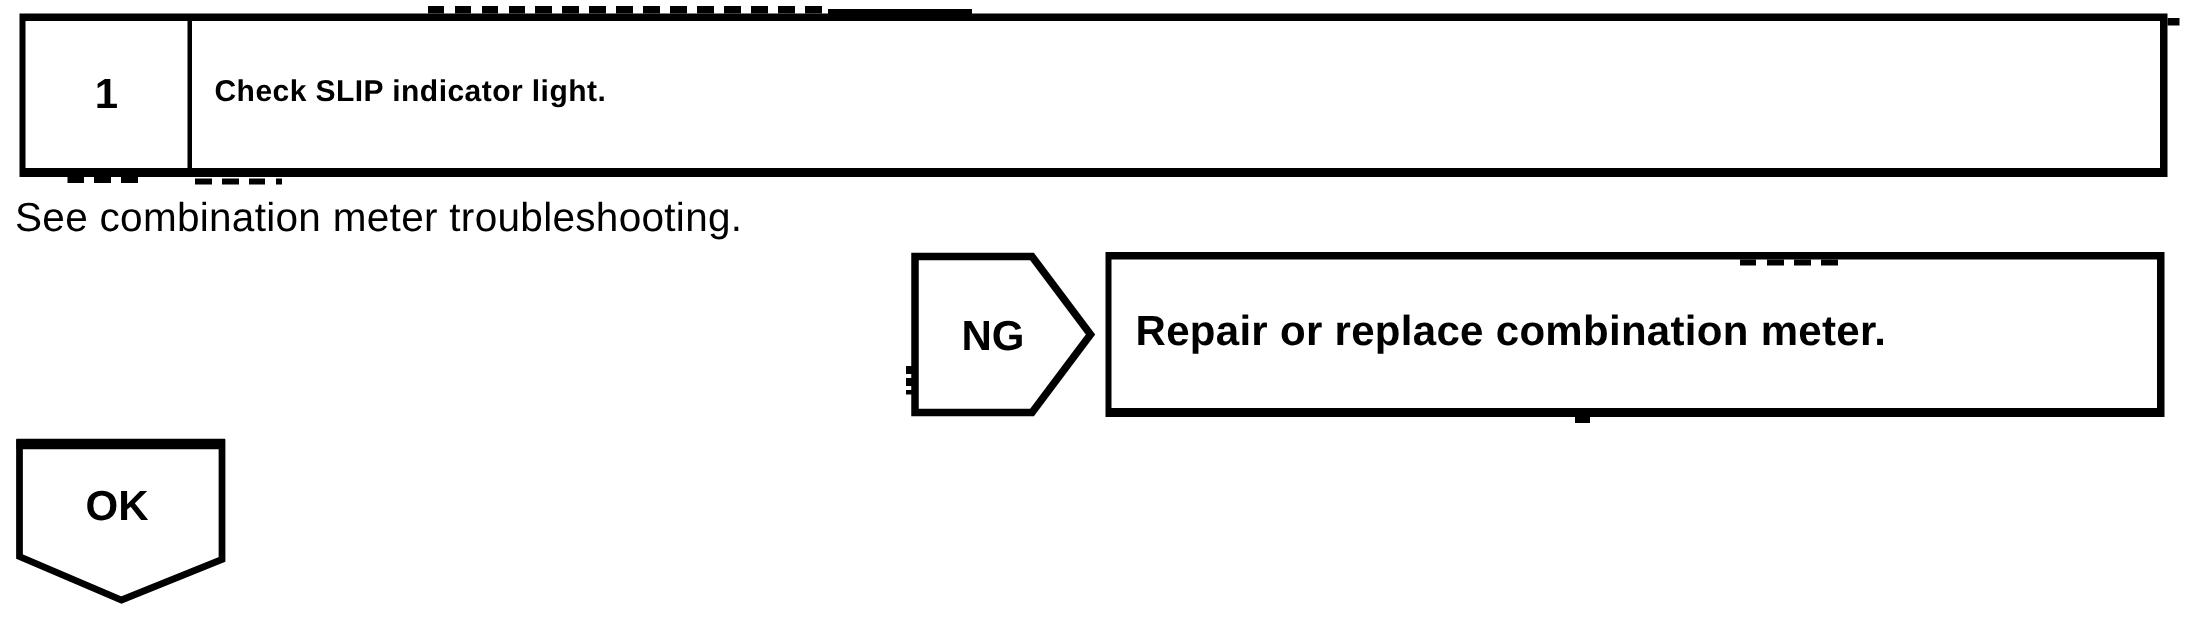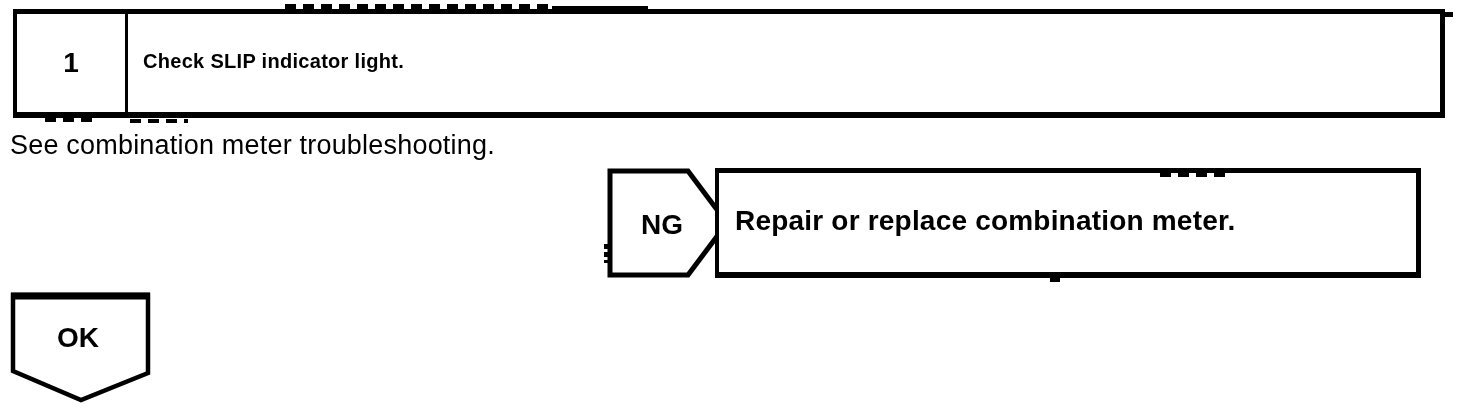--- a/index.html
+++ b/index.html
@@ -42,21 +42,21 @@
   .instruction {
     position: absolute;
     left: 10px; top: 130px;
     font-size: 27px;
     letter-spacing: 0.2px;
   }
 
   
   .action-box {
     position: absolute;
-    left: 715px; top: 168px;
+    left: 737px; top: 168px;
     width: 706px; height: 110px;
     border: solid #000;
     border-width: 5px 5px 6px 4px;
     display: flex; align-items: center;
     padding-left: 16px; padding-bottom: 3px;
     font-weight: bold; font-size: 28px;
     letter-spacing: 0.2px;
     background: #fff;
   }
 

